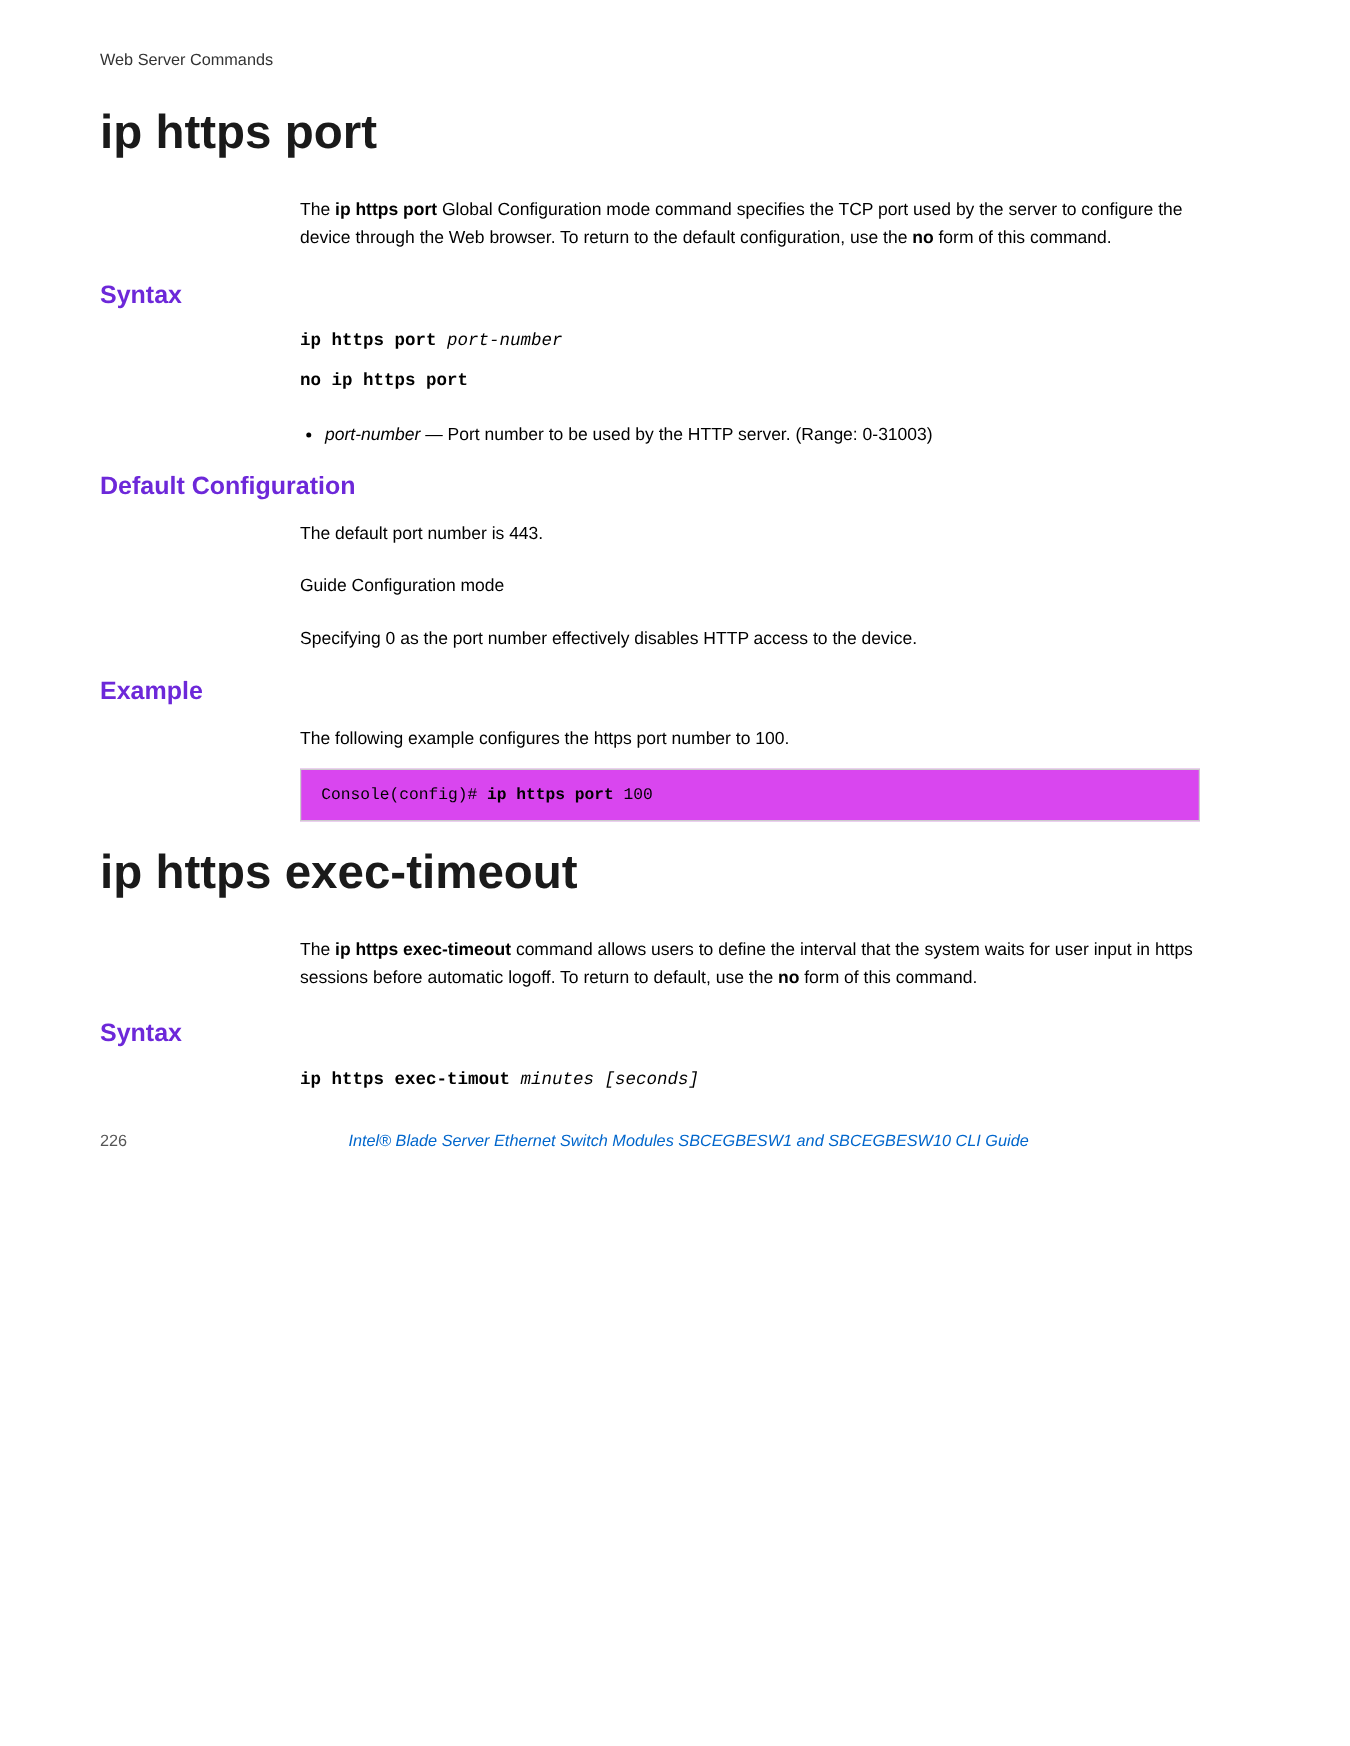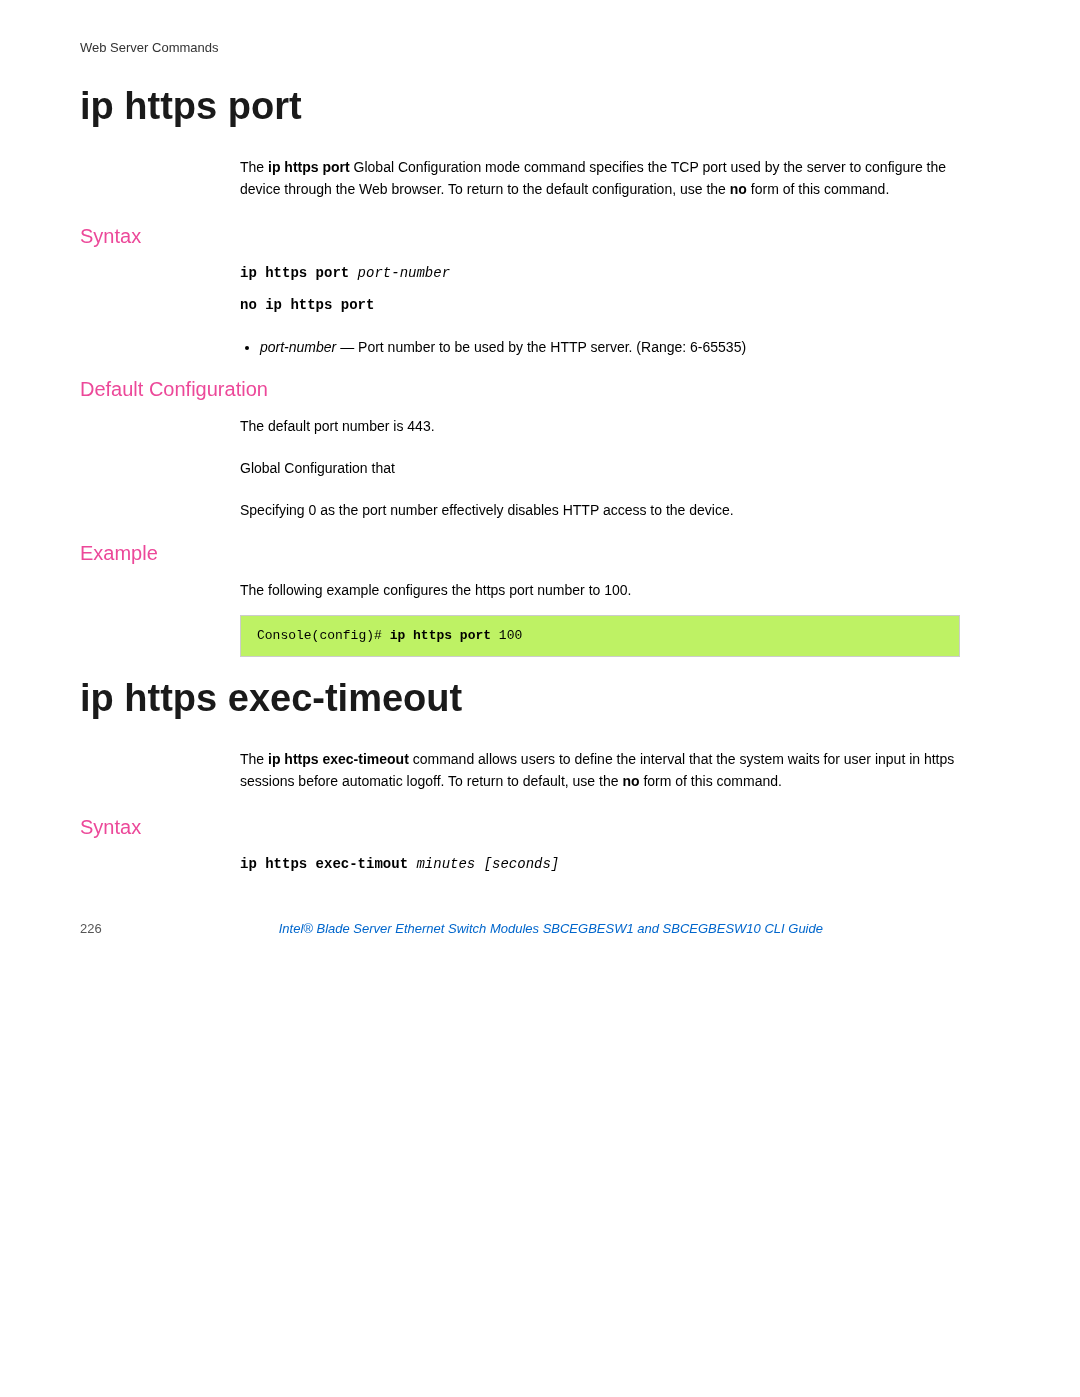--- a/index.html
+++ b/index.html
@@ -44,22 +44,22 @@
       line-height: 1.6;
       font-size: 14px;
     }
 
     .section-intro strong {
       font-weight: bold;
     }
 
     .section-heading {
       font-size: 20px;
-      font-weight: normal;
-      color: #ec4899;
+      font-weight: bold;
+      color: #6d28d9;
       margin-bottom: 14px;
       margin-top: 10px;
     }
 
     .section-content {
       margin-left: 160px;
       margin-right: 40px;
       margin-bottom: 20px;
       line-height: 1.6;
       font-size: 14px;
@@ -88,21 +88,21 @@
       margin-bottom: 6px;
       font-size: 14px;
       line-height: 1.5;
     }
 
     .bullet-list li em {
       font-style: italic;
     }
 
     .code-block {
-      background: #bef264;
+      background: #d946ef;
       border: 1px solid #ccc;
       padding: 10px 16px;
       font-family: "Courier New", Courier, monospace;
       font-size: 13px;
       margin-top: 14px;
       margin-bottom: 20px;
       line-height: 1.5;
     }
 
     .code-block .cmd-bold {
@@ -124,21 +124,21 @@
       padding: 0 80px;
       font-size: 13px;
       color: #555;
     }
 
     .page-footer .footer-center {
       color: #0066cc;
       font-style: italic;
       text-align: center;
       flex: 1;
-      margin: 0 20px;
+      margin: 16px 20px;
     }
 
     .divider-section {
       margin-bottom: 10px;
     }
   </style>
 </head>
 <body>
 
 <div class="page">
@@ -162,36 +162,36 @@
         <div class="syntax-line">
           <span class="cmd-bold">no ip https port</span>
         </div>
       </div>
     </div>
 
     <div>
       <div class="section-content">
         <ul class="bullet-list">
           <li>
-            <em>port-number</em><span> — Port number to be used by the HTTP server. (Range: 6-65535)</span>
+            <em>port-number</em><span> — Port number to be used by the HTTP server. (Range: 0-31003)</span>
           </li>
         </ul>
       </div>
     </div>
 
     <div>
       <div class="section-heading">Default Configuration</div>
       <div class="section-content">
         <span>The default port number is 443.</span>
       </div>
     </div>
 
     <div>
       <div class="section-content">
-        <span>Global Configuration that</span>
+        <span>Guide Configuration mode</span>
       </div>
     </div>
 
     <div>
       <div class="section-content">
         <span>Specifying 0 as the port number effectively disables HTTP access to the device.</span>
       </div>
     </div>
 
     <div>

